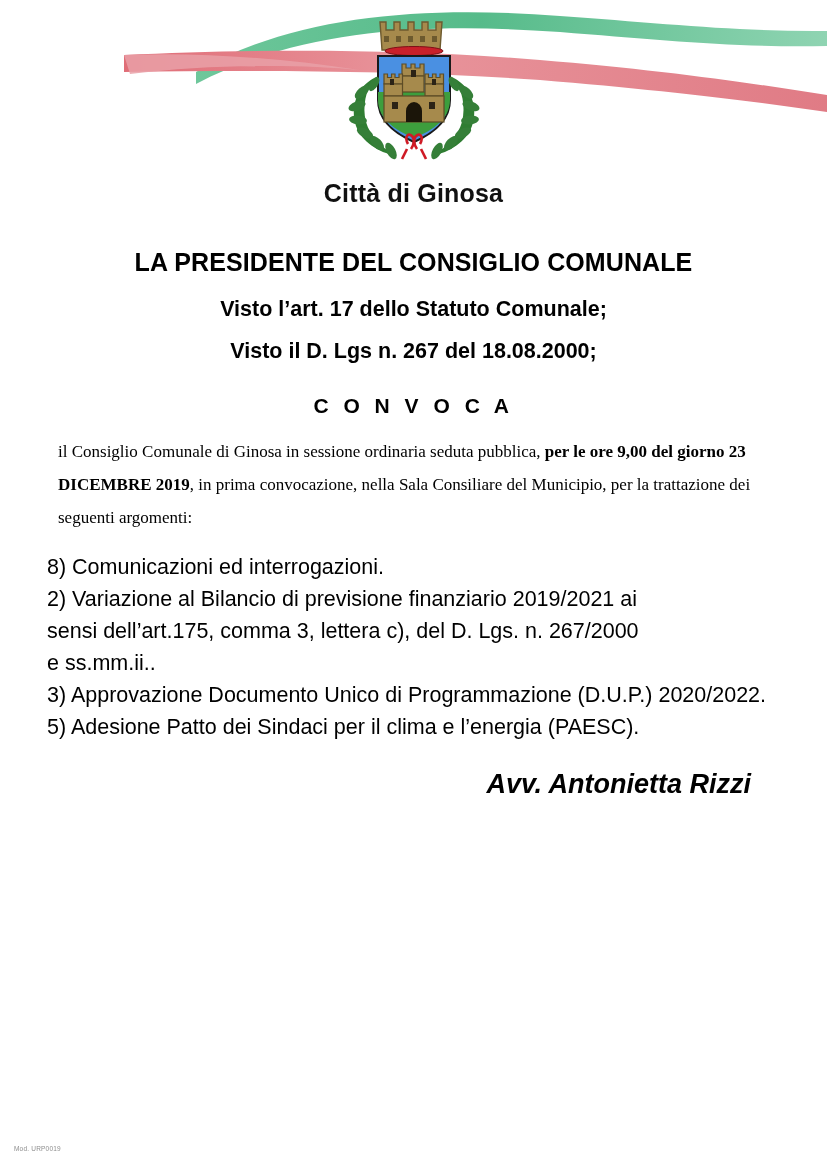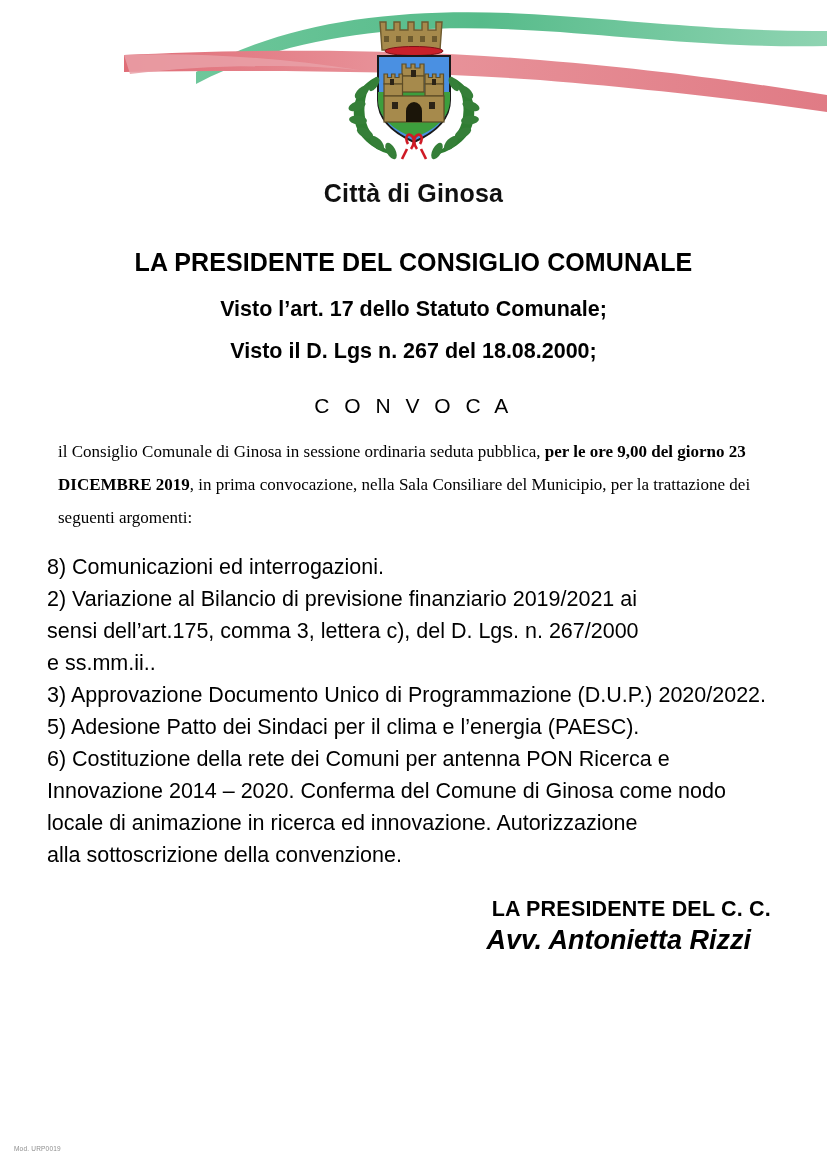--- a/index.html
+++ b/index.html
@@ -72,21 +72,21 @@
     text-align: center;
     font-size: 21.5px;
     margin-top: 20px;
     font-weight: bold;
   }
   .visto + .visto { margin-top: 17px; }
 
   .convoca {
     text-align: center;
     font-size: 21px;
-    font-weight: normal;
+    font-weight: bold;
     letter-spacing: 4.5px;
     margin-top: 30px;
   }
 
   .intro {
     font-size: 17px;
     line-height: 33px;
     margin-top: 17px;
     padding: 0 58px;
     font-family: Liberation Serif, serif;
@@ -254,27 +254,22 @@
       <span>il Consiglio Comunale di Ginosa in sessione ordinaria seduta pubblica, </span><b>per le ore 9,00 del giorno 23 DICEMBRE 2019</b><span>, in prima convocazione, nella Sala Consiliare del Municipio, per la trattazione dei seguenti argomenti:</span>
     </div>
 
     <div class="agenda">
       <div class="agenda-item">8) Comunicazioni ed interrogazioni.</div>
       <div class="agenda-item">2) Variazione al Bilancio di previsione finanziario 2019/2021 ai
 sensi dell’art.175, comma 3, lettera c), del D. Lgs. n. 267/2000
 e ss.mm.ii..</div>
       <div class="agenda-item">3) Approvazione Documento Unico di Programmazione (D.U.P.) 2020/2022.</div>
       <div class="agenda-item">5) Adesione Patto dei Sindaci per il clima e l’energia (PAESC).</div>
-      <div class="agenda-item">6) Costituzione della rete dei Comuni per antenna PON Ricerca e
-Innovazione 2014 – 2020. Conferma del Comune di Ginosa come nodo
-locale di animazione in ricerca ed innovazione. Autorizzazione
-alla sottoscrizione della convenzione.</div>
     </div>
 
     <div class="signature">
-      <div class="sig-role">LA PRESIDENTE DEL C. C.</div>
       <div class="sig-name">Avv. Antonietta Rizzi</div>
     </div>
   </div>
 
   <div class="footcode">Mod. URP0019</div>
 
 </div>
 
 </body></html>

